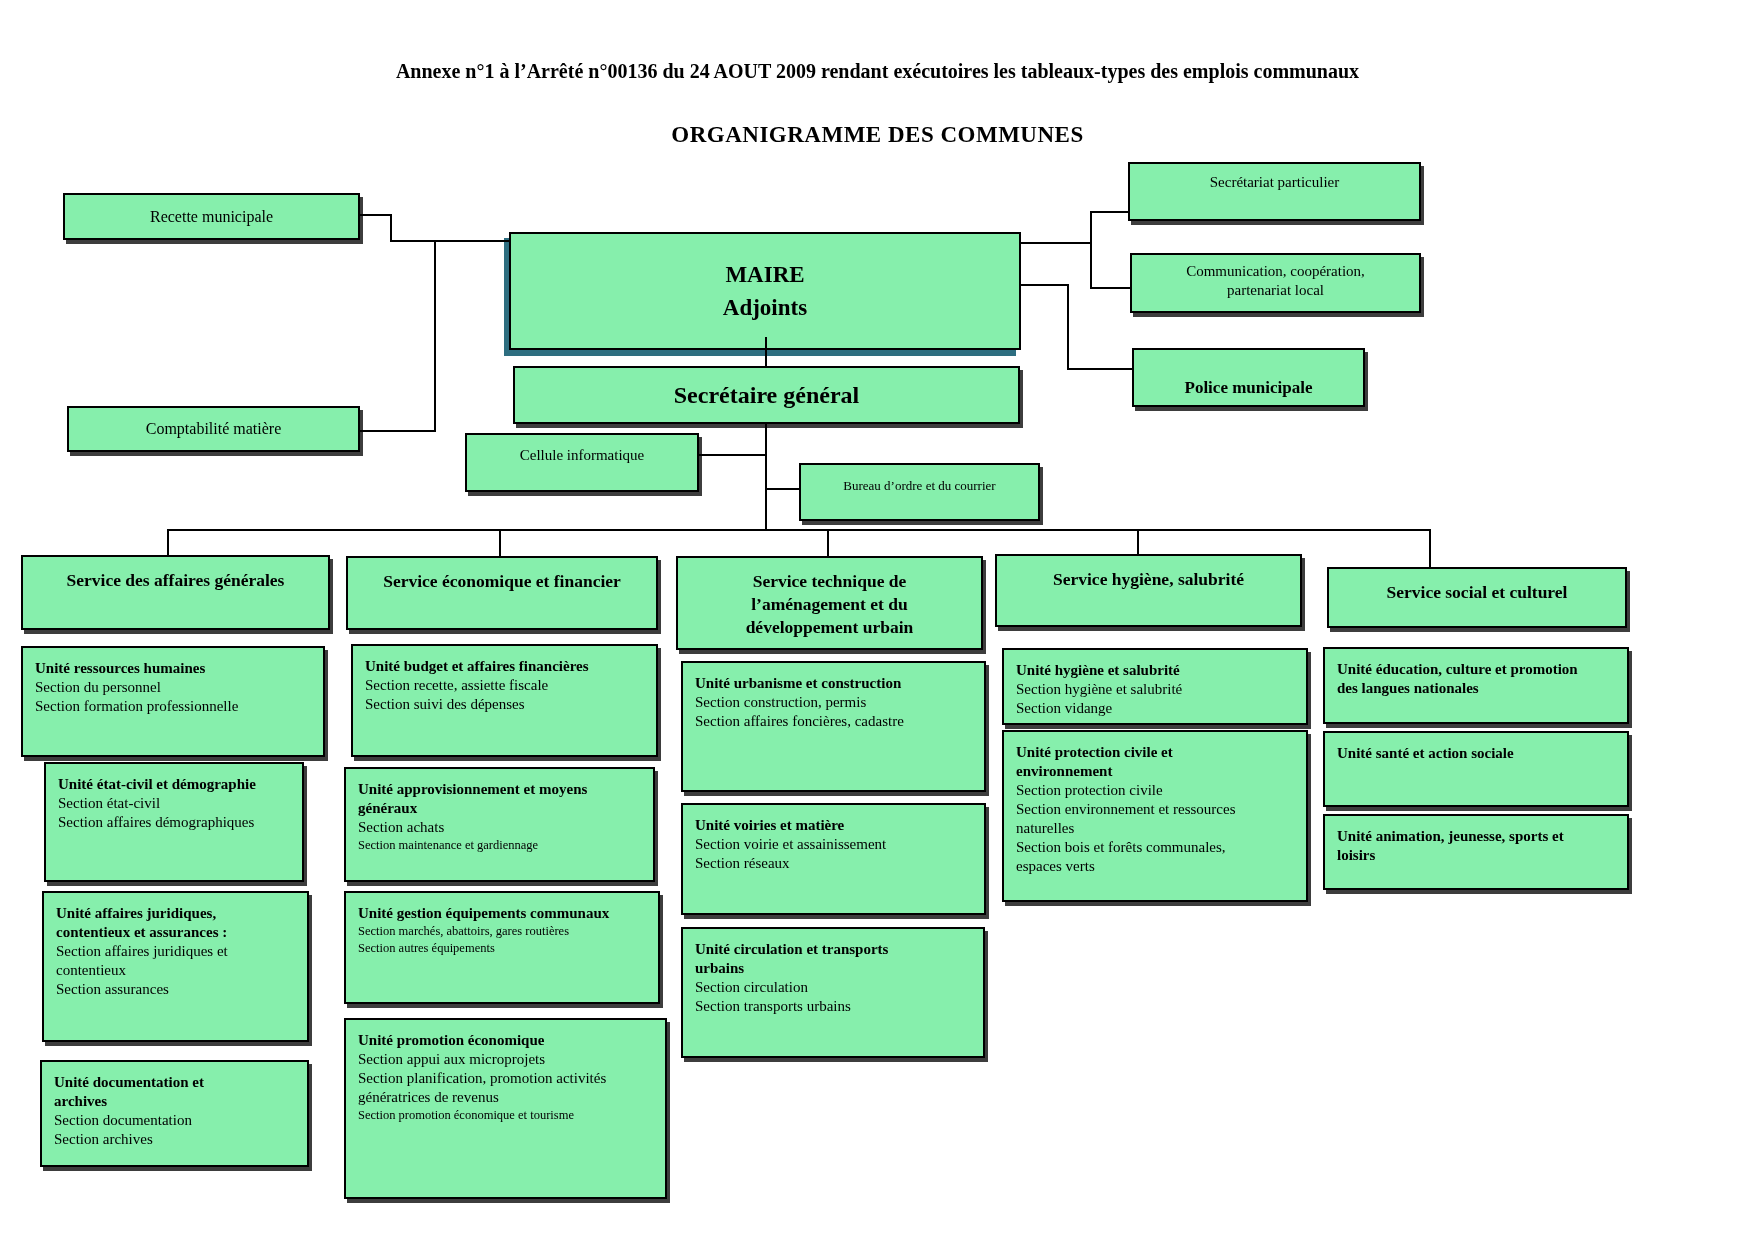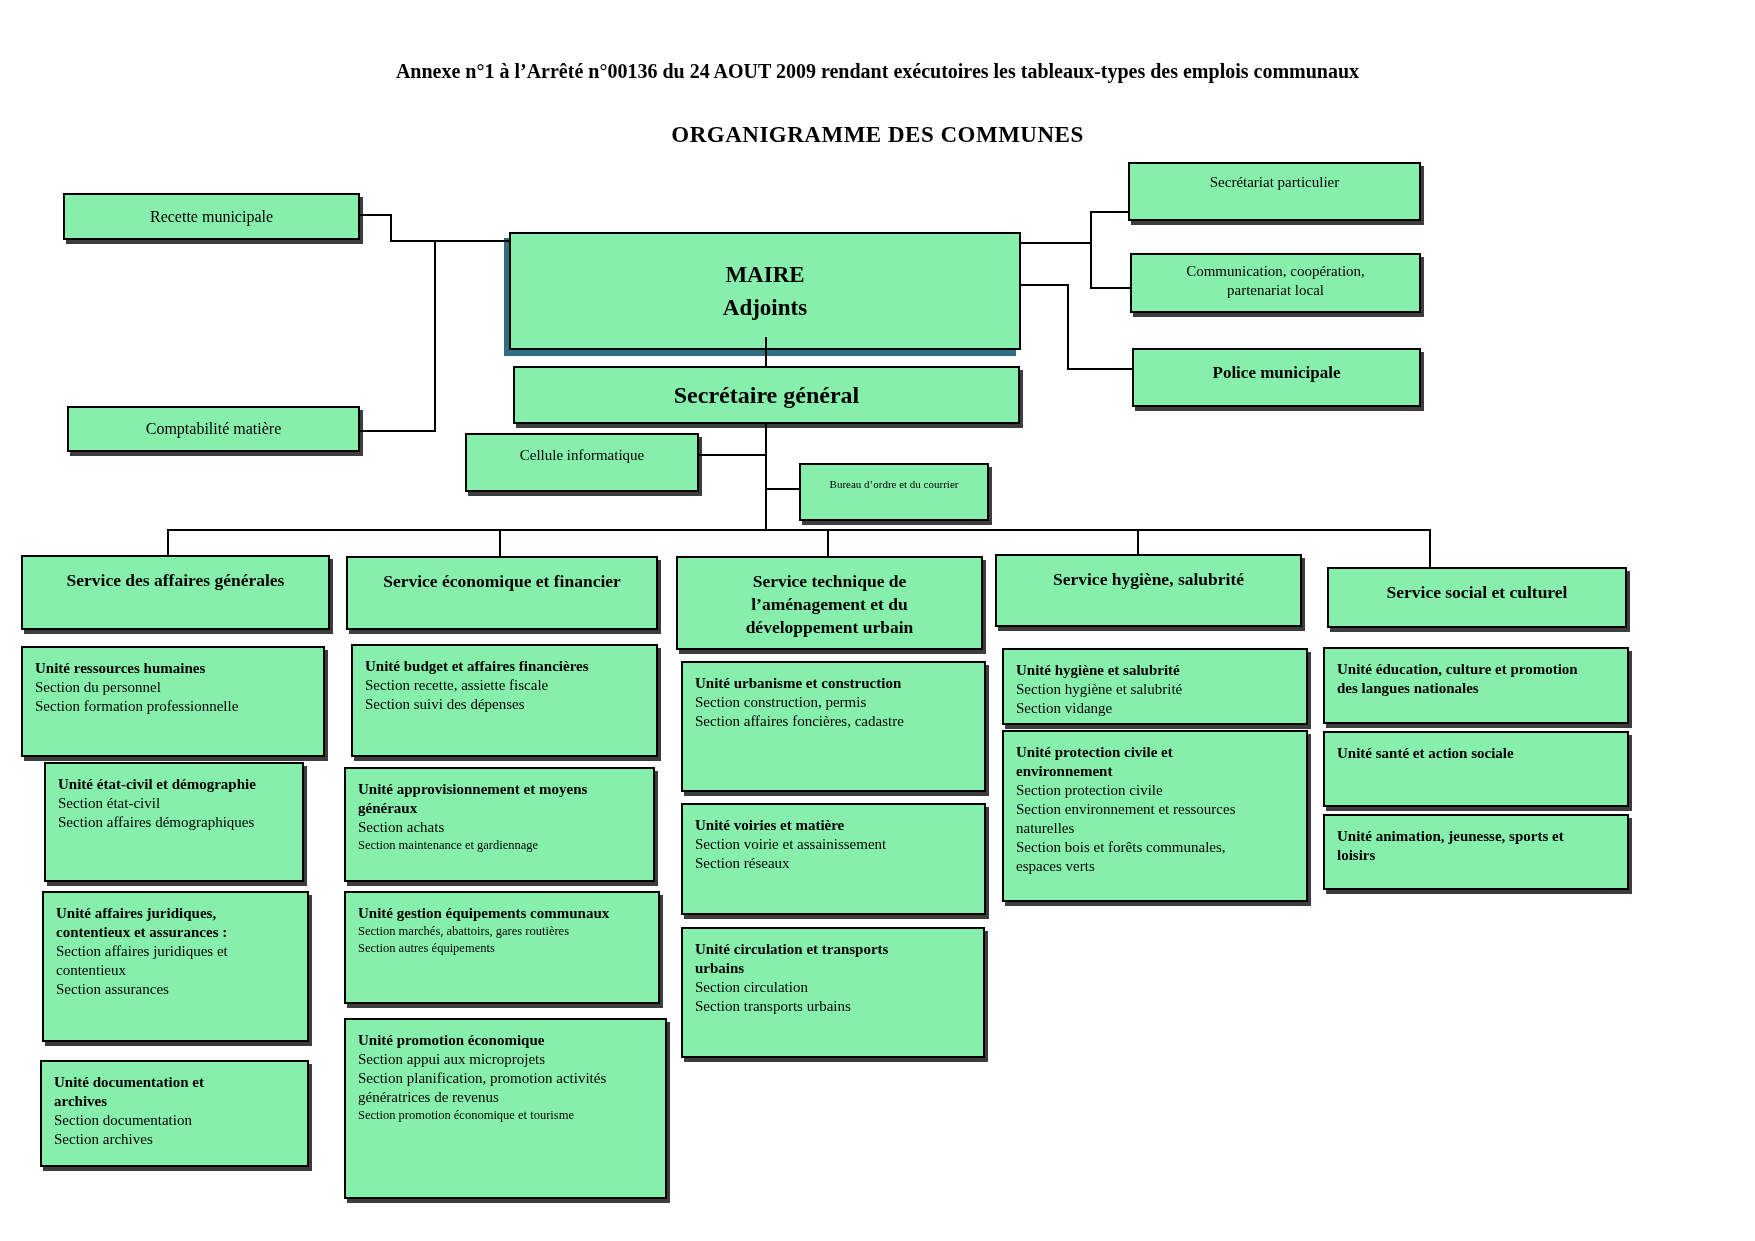--- a/index.html
+++ b/index.html
@@ -16,24 +16,24 @@
   .topline{text-align:center;}
 
   
   #recette{left:63px;top:193px;width:297px;height:47px;font-size:16px;}
   #comptabilite{left:67px;top:406px;width:293px;height:46px;font-size:16px;}
   #maire{left:509px;top:232px;width:512px;height:118px;
          box-shadow:-5px 6px 0 #2e6e80;display:flex;flex-direction:column;
          align-items:center;justify-content:center;font-weight:bold;font-size:23px;line-height:33px;}
   #secretariat{left:1128px;top:162px;width:293px;height:59px;font-size:15px;padding-top:10px;}
   #communication{left:1130px;top:253px;width:291px;height:60px;font-size:15px;padding-top:7px;line-height:19px;}
-  #police{left:1132px;top:348px;width:289px;height:59px;font-size:17px;font-weight:bold;padding-top:13px;}
+  #police{left:1132px;top:348px;width:233px;height:59px;font-size:17px;font-weight:bold;padding-top:28px;}
   #sg{left:513px;top:366px;width:507px;height:58px;font-size:24px;font-weight:bold;}
   #cellule{left:465px;top:433px;width:234px;height:59px;font-size:15px;padding-top:12px;}
-  #bureau{left:799px;top:463px;width:190px;height:58px;font-size:11px;padding-top:13px;}
+  #bureau{left:799px;top:463px;width:241px;height:58px;font-size:13px;padding-top:13px;}
 
   
   .hdr{font-weight:bold;font-size:17.5px;line-height:23px;text-align:center;padding-top:12px;}
   #s1{left:21px;top:555px;width:309px;height:75px;}
   #s2{left:346px;top:556px;width:312px;height:74px;}
   #s3{left:676px;top:556px;width:307px;height:94px;}
   #s4{left:995px;top:554px;width:307px;height:73px;}
   #s5{left:1327px;top:567px;width:300px;height:61px;}
 
   

